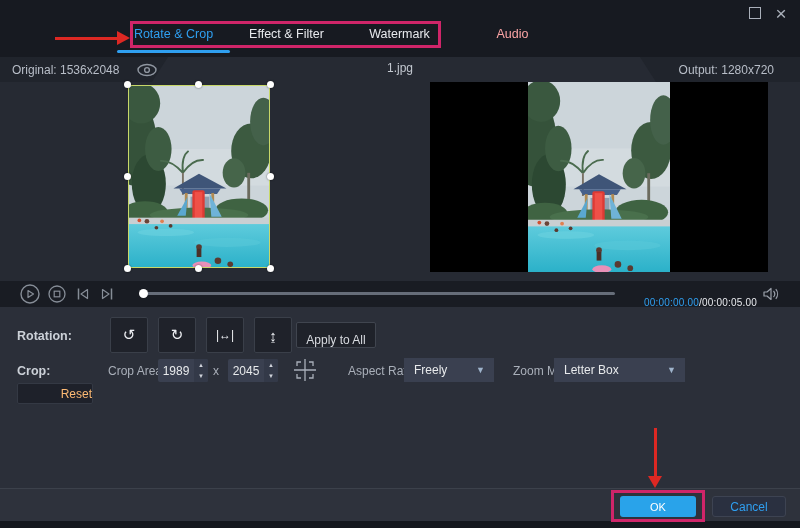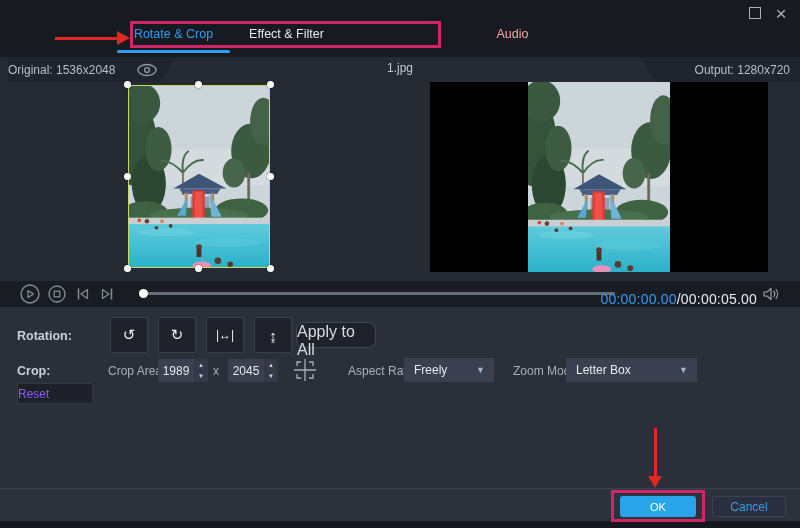--- a/index.html
+++ b/index.html
@@ -22,63 +22,63 @@
   .arrow-h .shaft{position:absolute;left:0;top:6px;width:64px;height:3px;background:#dd2823;}
   .arrow-h .head{position:absolute;right:0;top:0;width:0;height:0;border-left:13px solid #dd2823;
        border-top:7px solid transparent;border-bottom:7px solid transparent;}
   .win-btn{position:absolute;top:0;width:26px;height:26px;display:flex;align-items:center;justify-content:center;color:#aab0ba;cursor:default;}
   .max-glyph{display:inline-block;width:10px;height:10px;border:1.5px solid #aab0ba;}
   .close-glyph{font-size:19px;line-height:19px;}
 
   
   .preview{position:absolute;left:0;top:57px;width:800px;height:224px;background:#262a33;}
   .ribbon{position:absolute;top:0;height:25px;background:#20242c;display:flex;align-items:center;font-size:12px;color:#b8bec8;}
-  .ribbon-left{left:8px;width:168px;box-sizing:border-box;
+  .ribbon-left{left:0;width:168px;padding-left:12px;box-sizing:border-box;
       clip-path:polygon(0 0,100% 0,calc(100% - 16px) 100%,0 100%);}
-  .ribbon-right{right:0;width:160px;justify-content:flex-end;padding-right:10px;box-sizing:border-box;
+  .ribbon-right{right:0;width:160px;justify-content:flex-end;padding-right:26px;box-sizing:border-box;
       clip-path:polygon(0 0,100% 0,100% 100%,16px 100%);}
   .filename{position:absolute;left:0;top:4px;width:800px;text-align:center;font-size:12px;color:#c3c8d0;}
   .eye-wrap{position:absolute;left:136px;top:6px;width:22px;height:14px;cursor:pointer;}
   .left-photo{position:absolute;left:128px;top:28px;width:142px;height:183px;}
   .left-photo svg.photo{position:absolute;left:0;top:0;width:142px;height:183px;}
   .crop-border{position:absolute;left:0;top:0;right:0;bottom:0;border:1.5px solid #c8d869;box-sizing:border-box;}
   .handle{position:absolute;width:7px;height:7px;background:#fff;border-radius:50%;box-shadow:0 0 2px rgba(0,0,0,.6);}
   .h-tl{left:-4px;top:-4px}.h-tm{left:50%;margin-left:-4px;top:-4px}.h-tr{right:-4px;top:-4px}
   .h-ml{left:-4px;top:50%;margin-top:-4px}.h-mr{right:-4px;top:50%;margin-top:-4px}
   .h-bl{left:-4px;bottom:-4px}.h-bm{left:50%;margin-left:-4px;bottom:-4px}.h-br{right:-4px;bottom:-4px}
   .output-frame{position:absolute;left:430px;top:25px;width:338px;height:190px;background:#000;}
   .output-frame svg.photo{position:absolute;left:98px;top:0;width:142px;height:190px;}
 
   
   .transport{position:absolute;left:0;top:281px;width:800px;height:26px;background:#191c23;}
   .t-btn{position:absolute;top:3px;width:20px;height:20px;display:flex;align-items:center;justify-content:center;cursor:pointer;}
   .slider-track{position:absolute;left:140px;top:11px;width:475px;height:3px;background:#666d79;border-radius:2px;cursor:pointer;}
   .slider-thumb{position:absolute;left:-1px;top:-3px;width:9px;height:9px;background:#fff;border-radius:50%;cursor:pointer;}
-  .timecode{position:absolute;right:43px;top:10px;font-size:14px;letter-spacing:.2px;color:#e8eaee;text-align:center;}
+  .timecode{position:absolute;right:43px;top:16px;font-size:10px;letter-spacing:.2px;color:#e8eaee;text-align:center;}
   .timecode .cur{color:#2f9ff0;}
   .vol-wrap{position:absolute;right:20px;top:5px;width:18px;height:16px;cursor:pointer;}
 
   
   .tools{position:absolute;left:0;top:307px;width:800px;height:181px;background:#2b2f39;}
   .row-label{position:absolute;font-size:12.5px;font-weight:bold;color:#ccd1d8;}
   .small-label{position:absolute;font-size:12px;color:#a9afb9;}
   .icon-btn{position:absolute;top:10px;width:38px;height:36px;background:#1f222a;border:1px solid #3a3f49;border-radius:2px;
       box-sizing:border-box;display:flex;align-items:center;justify-content:center;
       color:#eceef2;font-size:15px;cursor:pointer;}
-  .apply-btn{position:absolute;left:296px;top:15px;width:80px;height:26px;background:#1f222a;border:1px solid #40454f;border-radius:8px;
-      box-sizing:border-box;display:flex;align-items:flex-start;justify-content:center;font-size:16px;color:#d8dbe0;cursor:pointer;}
+  .apply-btn{position:absolute;left:296px;top:15px;width:80px;height:26px;background:#1f222a;border:1px solid #40454f;border-radius:2px;
+      box-sizing:border-box;display:flex;align-items:flex-end;justify-content:center;font-size:12px;color:#d8dbe0;cursor:pointer;}
   .num-input{position:absolute;top:52px;width:50px;height:23px;background:#3a4050;border-radius:2px;display:flex;overflow:hidden;cursor:text;}
   .num-val{width:36px;display:flex;align-items:center;justify-content:center;font-size:12px;color:#e8eaec;}
   .spin{width:14px;display:flex;flex-direction:column;background:#333948;}
   .spin span{flex:1;display:flex;align-items:center;justify-content:center;font-size:6px;color:#cfd3da;cursor:pointer;}
   .dropdown{position:absolute;top:51px;height:24px;background:#3a4050;border-radius:0;box-sizing:border-box;
       display:flex;align-items:center;font-size:12px;color:#e8eaec;padding-left:10px;cursor:pointer;}
   .dd-arrow{position:absolute;right:9px;font-size:9px;color:#9fb4cc;}
   .reset-btn{position:absolute;left:17px;top:76px;width:76px;height:21px;background:#1e212a;border:1px solid #343944;border-radius:2px;
-      box-sizing:border-box;display:flex;align-items:center;justify-content:flex-start;font-size:12px;color:#8b5cf6;cursor:pointer;}
+      box-sizing:border-box;display:flex;align-items:center;justify-content:flex-end;font-size:12px;color:#fdba74;cursor:pointer;}
   .arrow-v{position:absolute;left:648px;top:121px;width:15px;height:60px;}
   .arrow-v .shaft{position:absolute;left:6px;top:0;width:3px;height:49px;background:#dd2823;}
   .arrow-v .head{position:absolute;left:0;bottom:0;width:0;height:0;border-top:12px solid #dd2823;
       border-left:7.5px solid transparent;border-right:7.5px solid transparent;}
 
   
   .footer{position:absolute;left:0;top:488px;width:800px;height:33px;background:#2e323c;border-top:1px solid #3c414b;box-sizing:border-box;}
   .btm-strip{position:absolute;left:0;top:521px;width:800px;height:7px;background:#14171d;}
   .ok-btn{position:absolute;left:620px;top:496px;width:76px;height:21px;background:#29a3ea;border-radius:3px;
       display:flex;align-items:center;justify-content:center;font-size:11px;color:#fff;cursor:pointer;}
@@ -141,20 +141,23 @@
 
 <div class="app">
 
   <div class="titlebar">
     <div class="tab" style="left:230px">
       <span>Effect &amp; Filter</span>
     </div>
     <div class="tab active" style="left:117px">
       <span>Rotate &amp; Crop</span>
     </div>
+    <div class="tab" style="left:343px">
+      <span>Watermark</span>
+    </div>
     <div class="tab dimmed" style="left:456px">
       <span>Audio</span>
     </div>
     <div class="tab-underline"></div>
     <div class="ann-box" style="left:130px;top:21px;width:311px;height:27px"></div>
     <div class="arrow-h">
       <span class="shaft"></span>
         <span class="head"></span>
     </div>
     <div class="win-btn" style="right:32px">
@@ -280,21 +283,21 @@
         <path d="M13 2 v22 M2 13 h22" stroke="#a9afb9" stroke-width="1.3" fill="none"></path>
         <path d="M5 9 V5 h4 M17 5 h4 v4 M21 17 v4 h-4 M9 21 H5 v-4" stroke="#a9afb9" stroke-width="1.3" fill="none"></path>
       </svg>
     </div>
     <div class="small-label" style="left:348px;top:57px">Aspect Ratio:</div>
     <div class="dropdown" style="left:404px;width:90px">
       <span>Freely</span>
       <span class="dd-arrow">▼</span>
     </div>
     <div class="small-label" style="left:513px;top:57px">Zoom Mode:</div>
-    <div class="dropdown" style="left:566px;width:131px">
+    <div class="dropdown" style="left:554px;width:131px">
       <span>Letter Box</span>
       <span class="dd-arrow">▼</span>
     </div>
     <div class="reset-btn">
       <span>Reset</span>
     </div>
     <div class="arrow-v">
       <span class="shaft"></span>
         <span class="head"></span>
     </div>

